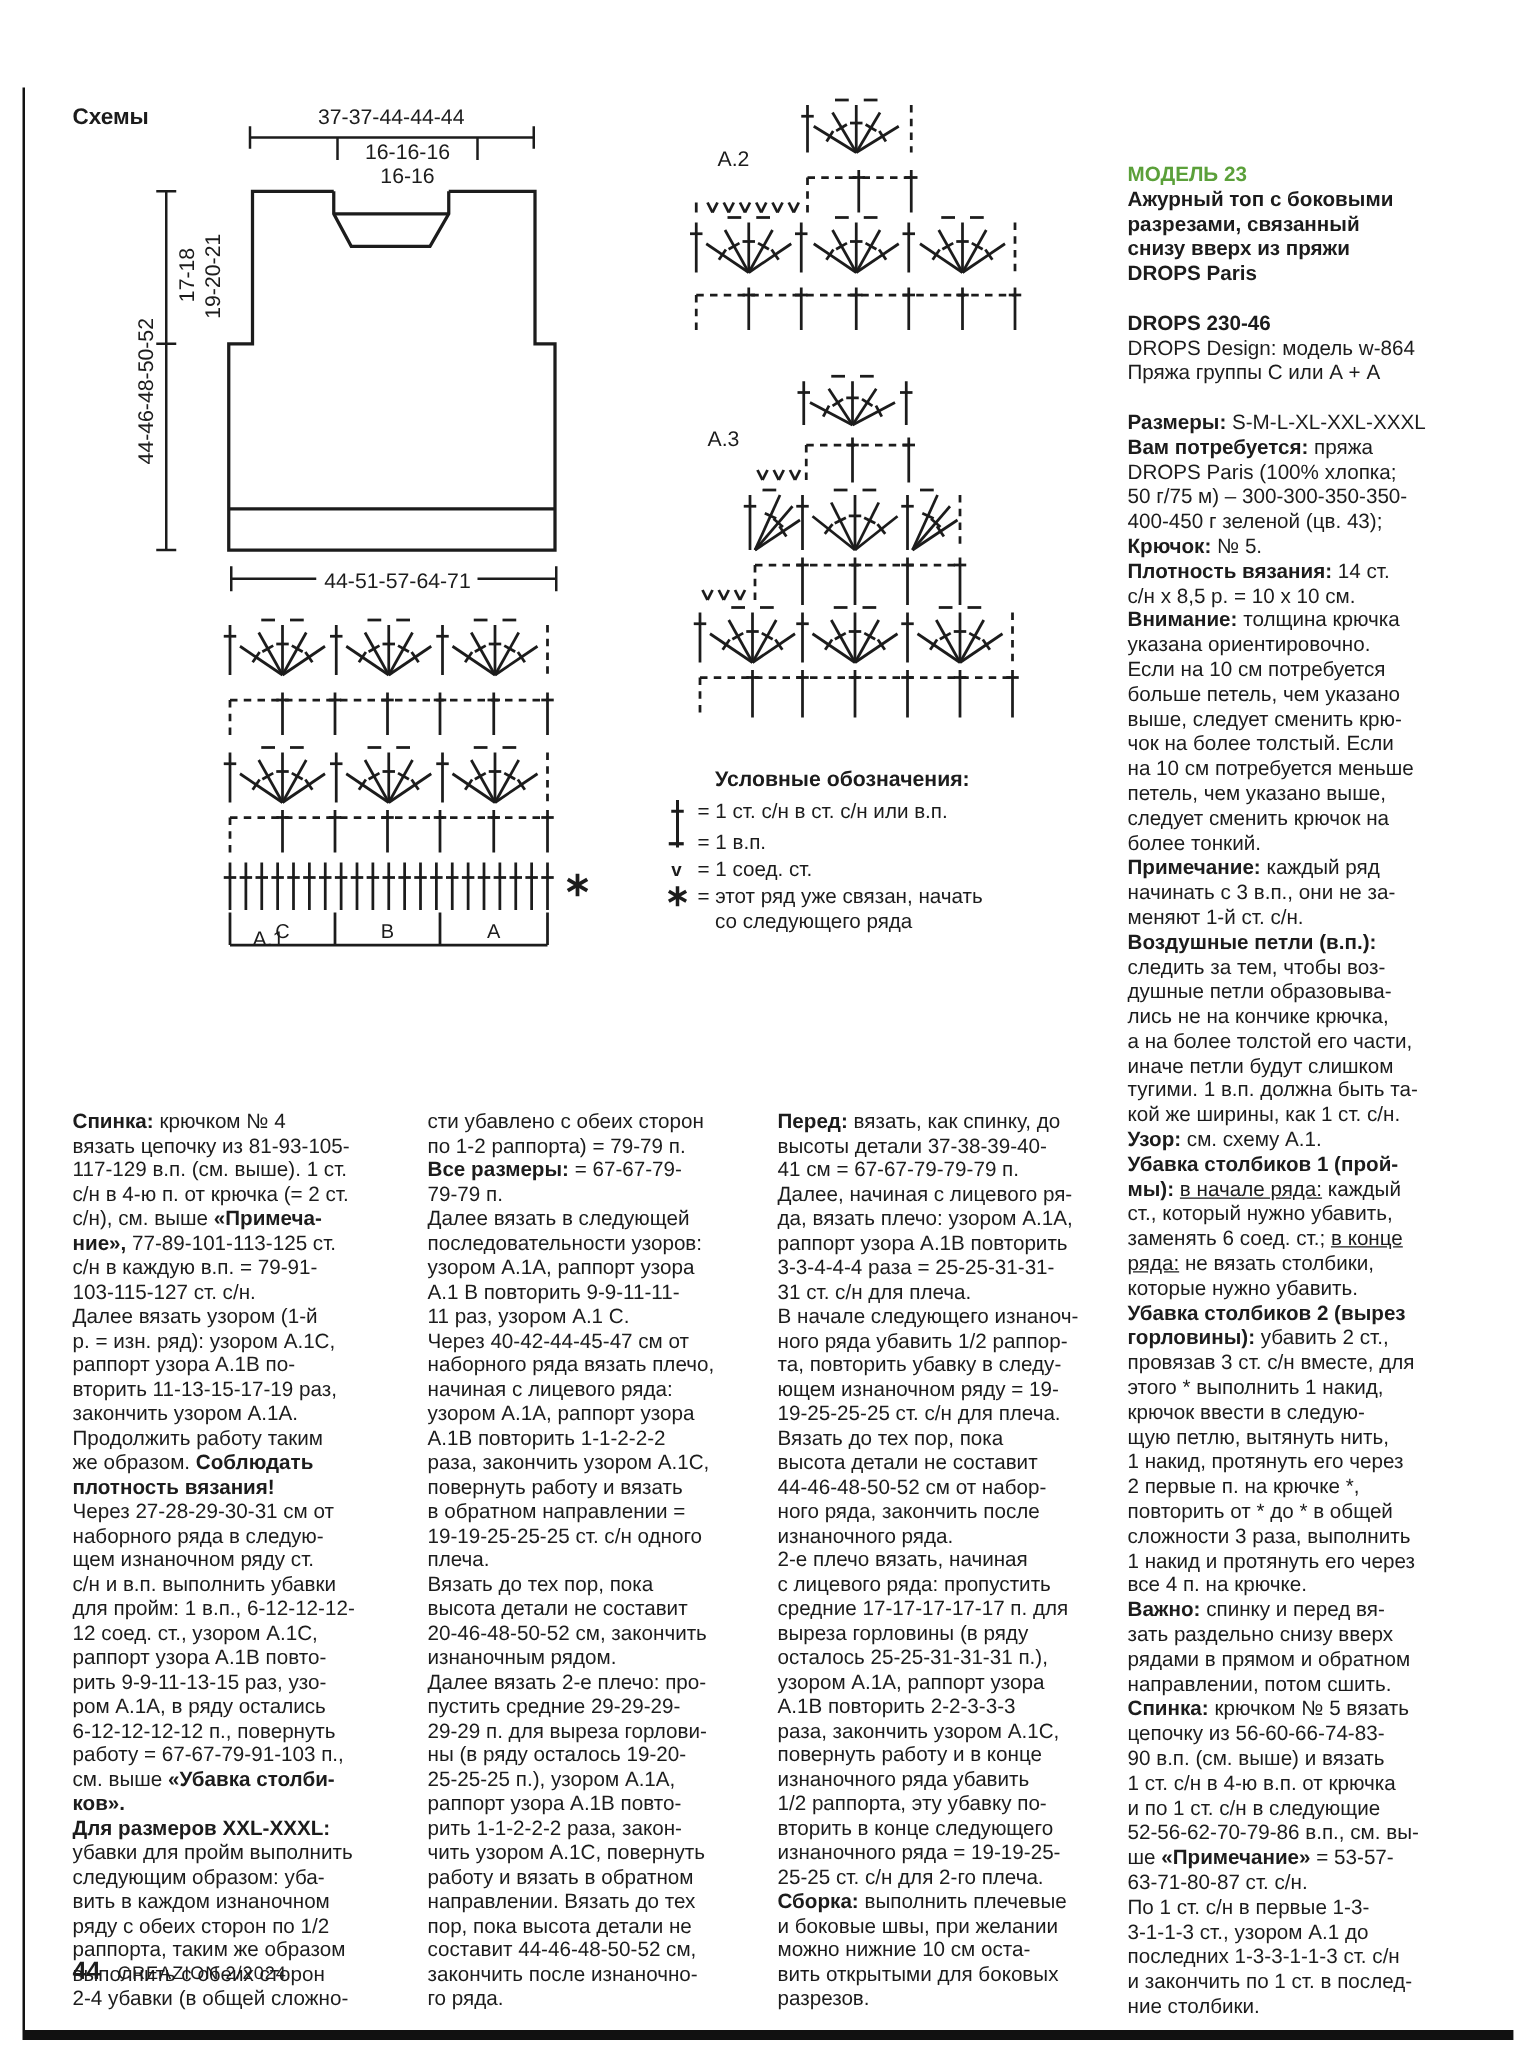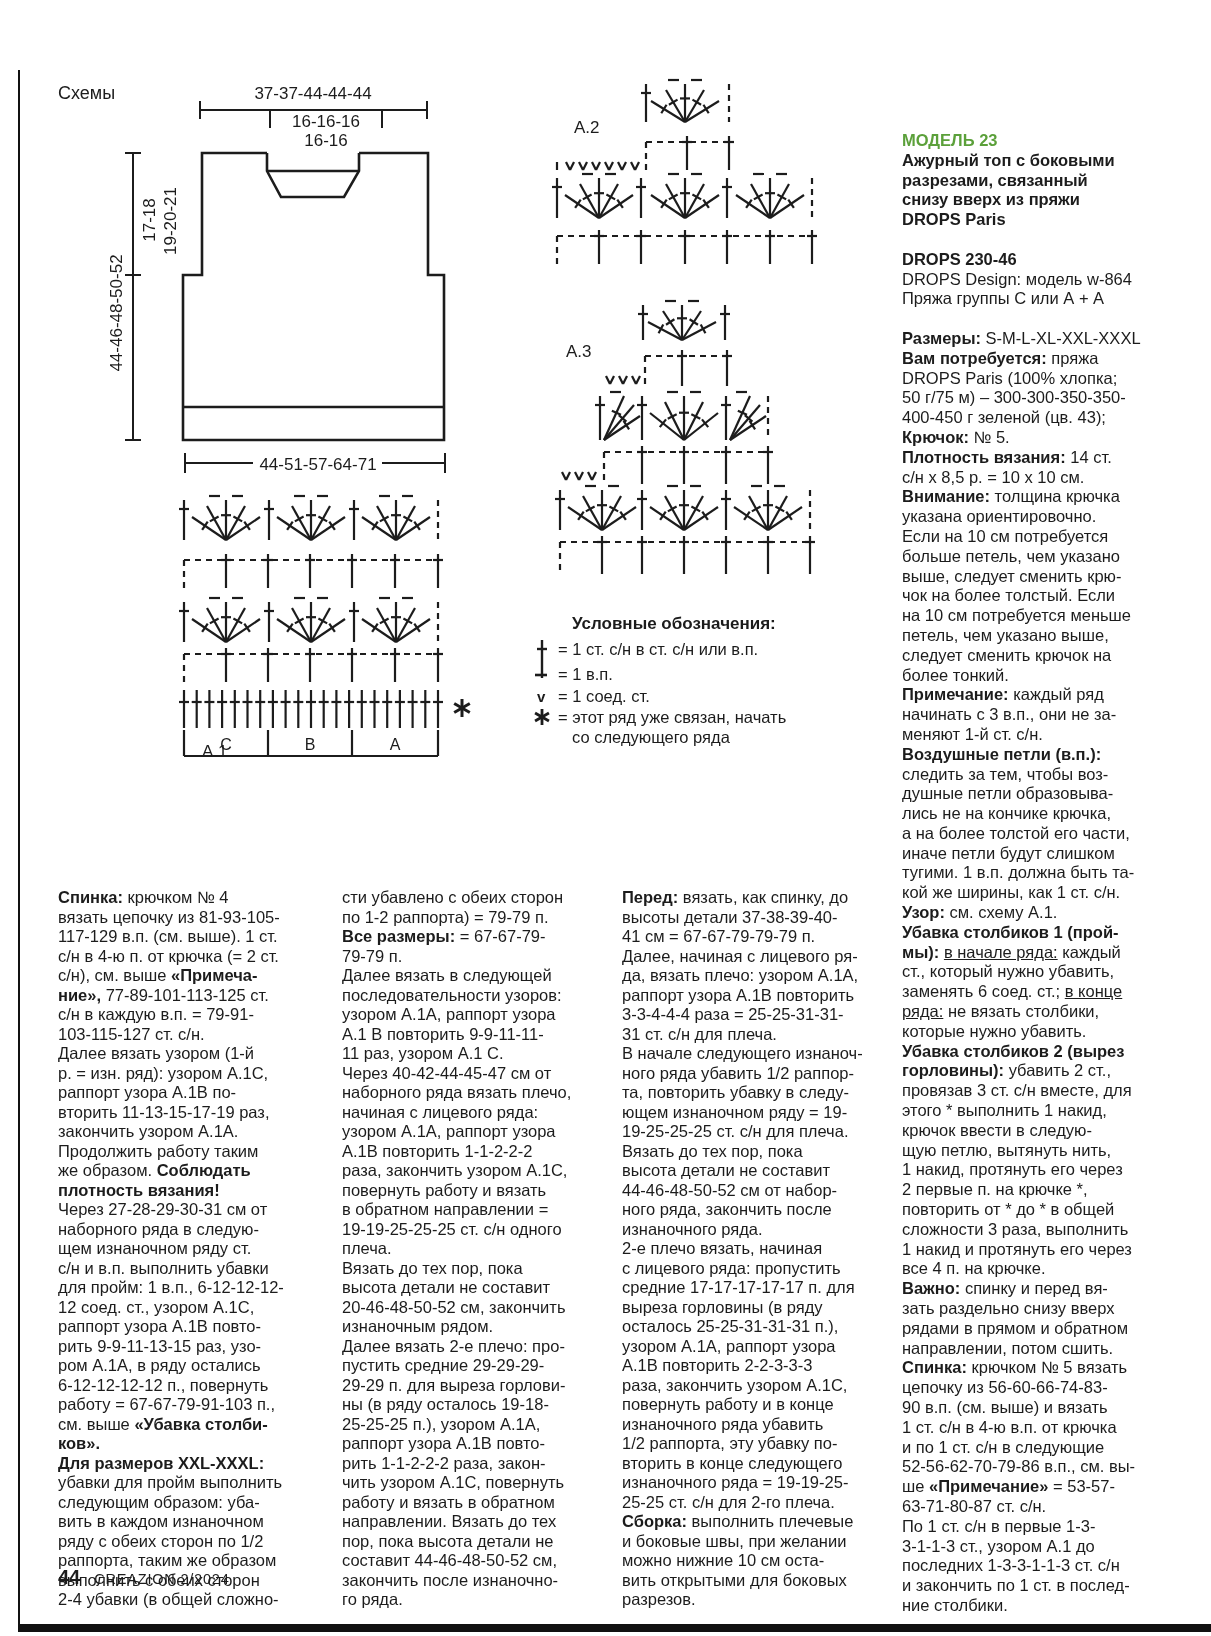--- a/index.html
+++ b/index.html
@@ -3,21 +3,21 @@
 <meta charset="utf-8">
 <style>
   * { margin:0; padding:0; box-sizing:border-box; }
   html,body { background:#ffffff; }
   .page { position:relative; width:1211px; height:1636px; background:#fff;
           font-family:"Liberation Sans","DejaVu Sans",sans-serif; color:#1c1c1c; overflow:hidden; }
   .abs { position:absolute; }
   svg.abs { overflow:visible; }
   .rule-left { position:absolute; left:18px; top:70px; width:2px; height:1554px; background:#111; }
   .rule-bottom { position:absolute; left:18px; top:1624px; width:1193px; height:8px; background:#111; }
-  .schemes-heading { position:absolute; left:58px; top:83px; font-size:18px; font-weight:normal; }
+  .schemes-heading { position:absolute; left:58px; top:83px; font-size:18px; font-weight:bold; }
   .col { position:absolute; font-size:16.5px;margin-top:44px; }
   .col .tl { height:19.5px; line-height:19.5px; white-space:nowrap; }
   .sidebar .tl { height:19.8px; line-height:19.8px; }
   .b { font-weight:bold; }
   .u { text-decoration:underline; }
   .g { font-weight:bold; color:#5ba03a; }
   .chart-label { position:absolute; font-size:17px; }
   .legend-title { position:absolute; left:535px; top:614px; font-size:17px; font-weight:bold;margin-left:37px; }
   .legend-text { position:absolute; font-size:16.5px; white-space:nowrap; }
   .legend-sym { position:absolute; }
@@ -567,21 +567,21 @@
       <div class="tl">в обратном направлении =</div>
       <div class="tl">19-19-25-25-25 ст. с/н одного</div>
       <div class="tl">плеча.</div>
       <div class="tl">Вязать до тех пор, пока</div>
       <div class="tl">высота детали не составит</div>
       <div class="tl">20-46-48-50-52 см, закончить</div>
       <div class="tl">изнаночным рядом.</div>
       <div class="tl">Далее вязать 2-е плечо: про-</div>
       <div class="tl">пустить средние 29-29-29-</div>
       <div class="tl">29-29 п. для выреза горлови-</div>
-      <div class="tl">ны (в ряду осталось 19-18-</div>
+      <div class="tl">ны (в ряду осталось 19-20-</div>
       <div class="tl">25-25-25 п.), узором А.1А,</div>
       <div class="tl">раппорт узора А.1В повто-</div>
       <div class="tl">рить 1-1-2-2-2 раза, закон-</div>
       <div class="tl">чить узором А.1С, повернуть</div>
       <div class="tl">работу и вязать в обратном</div>
       <div class="tl">направлении. Вязать до тех</div>
       <div class="tl">пор, пока высота детали не</div>
       <div class="tl">составит 44-46-48-50-52 см,</div>
       <div class="tl">закончить после изнаночно-</div>
       <div class="tl">го ряда.</div>

